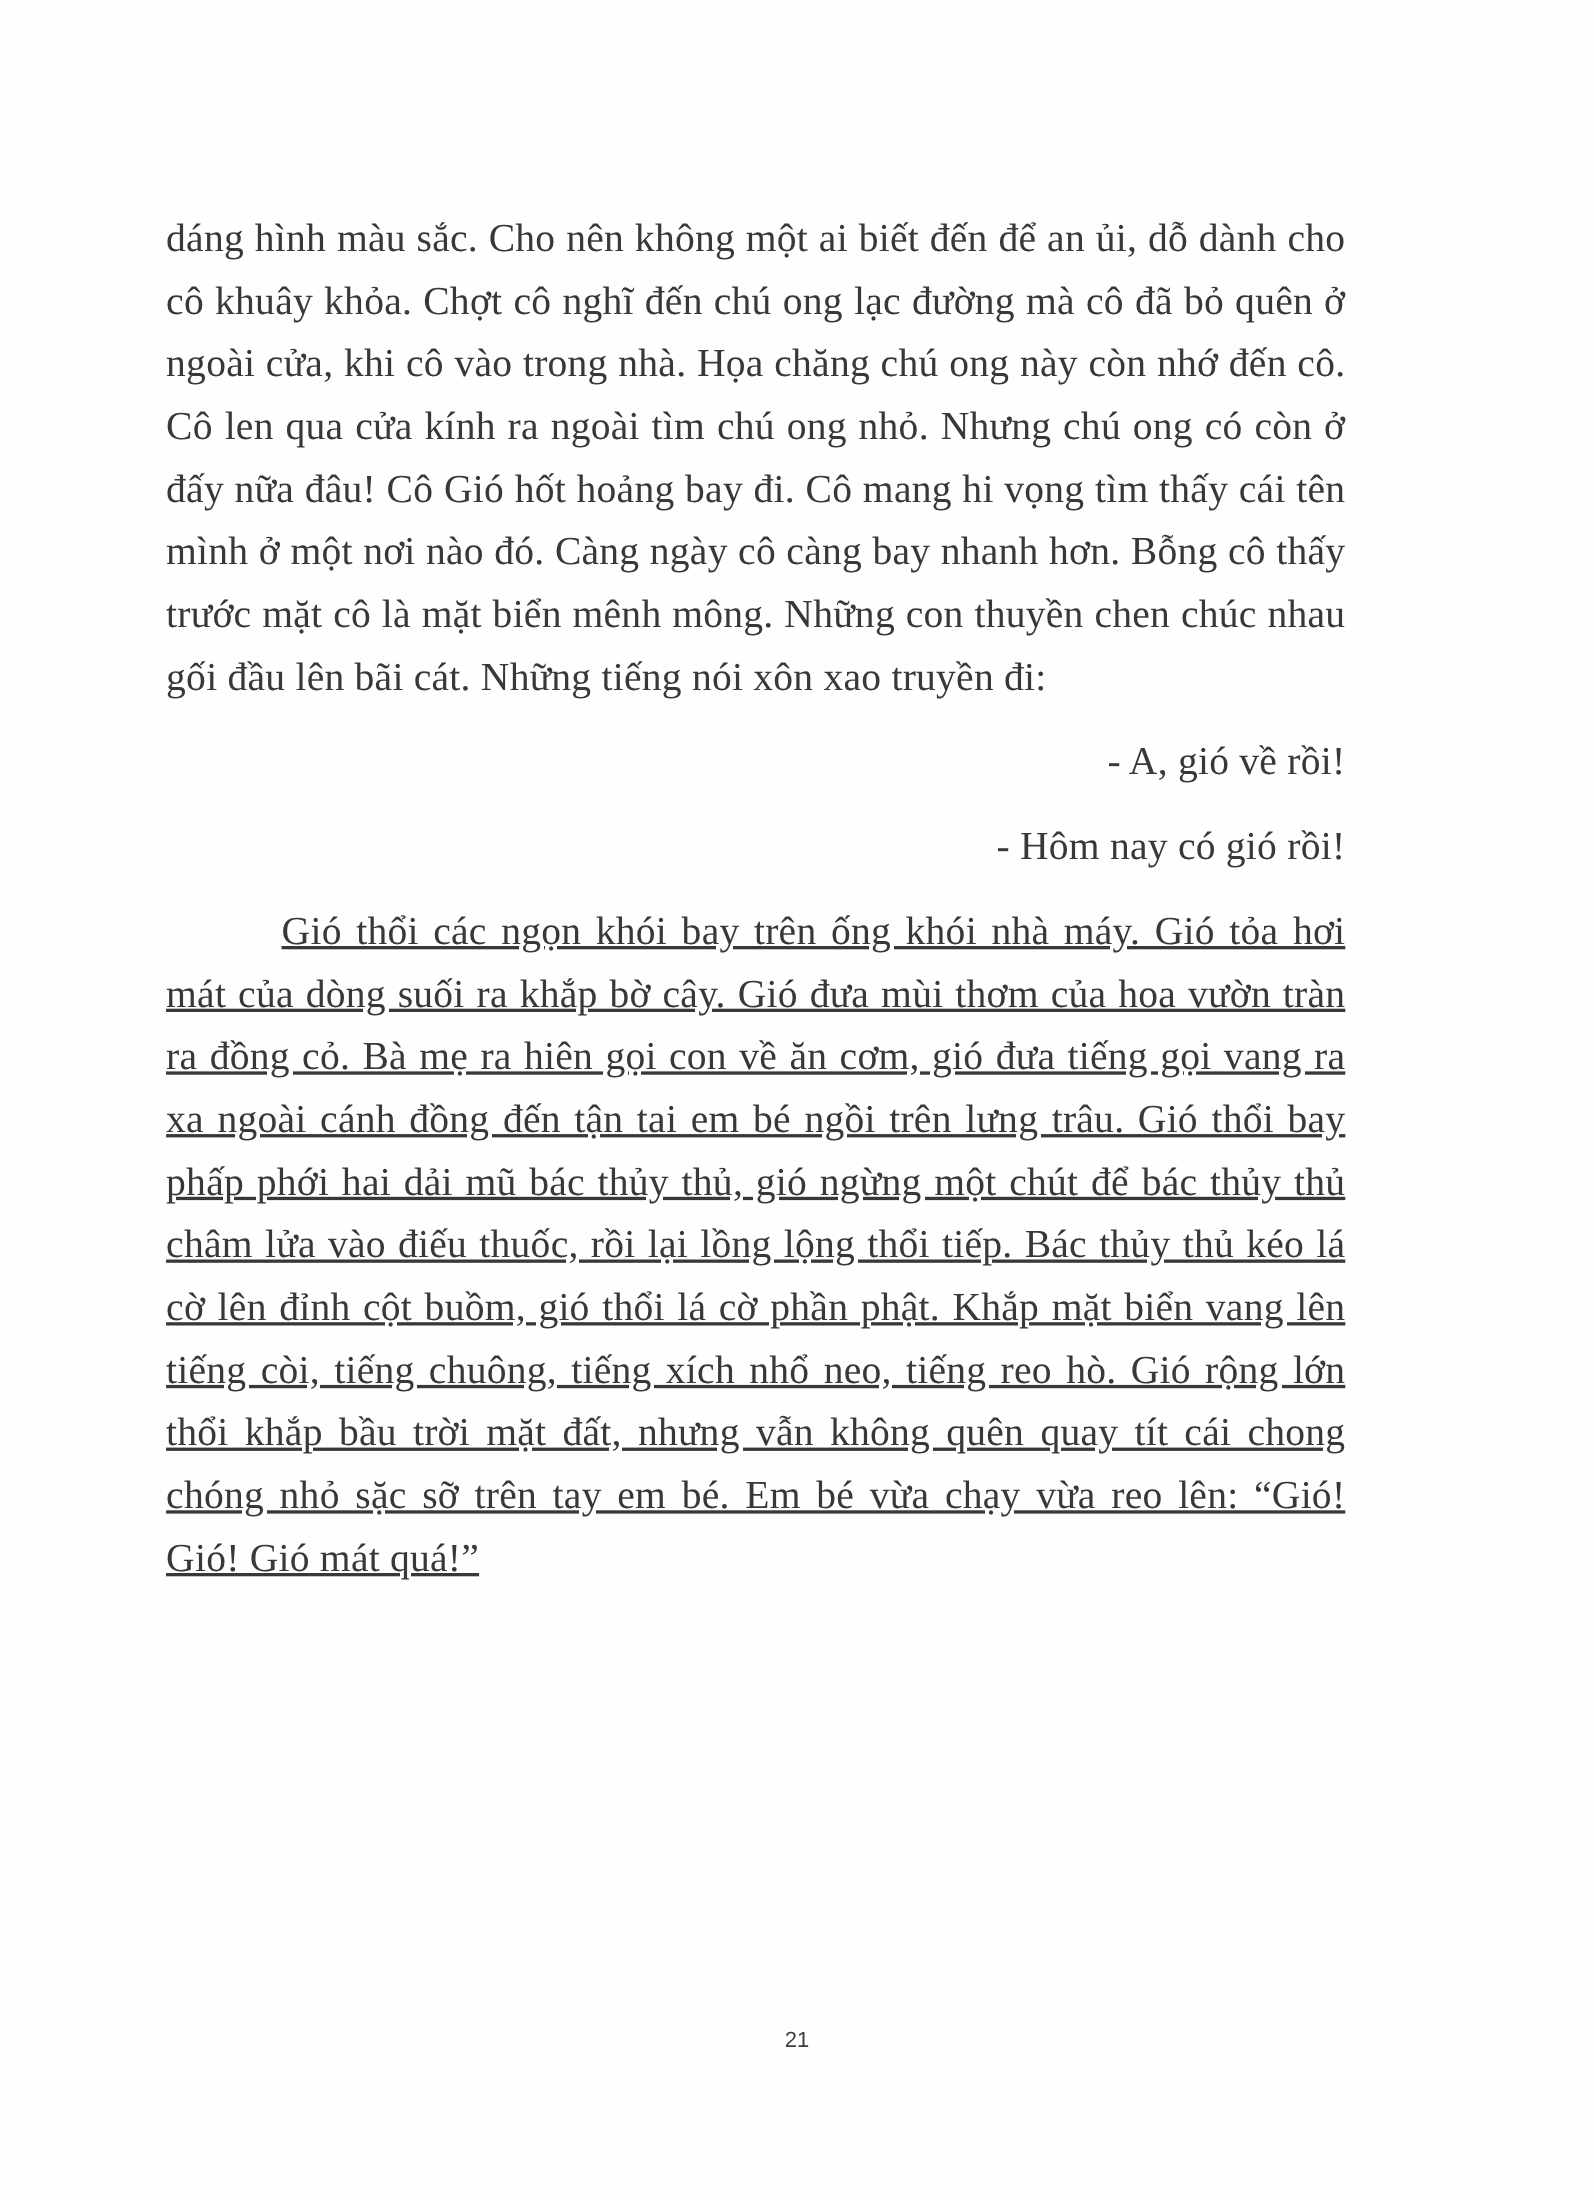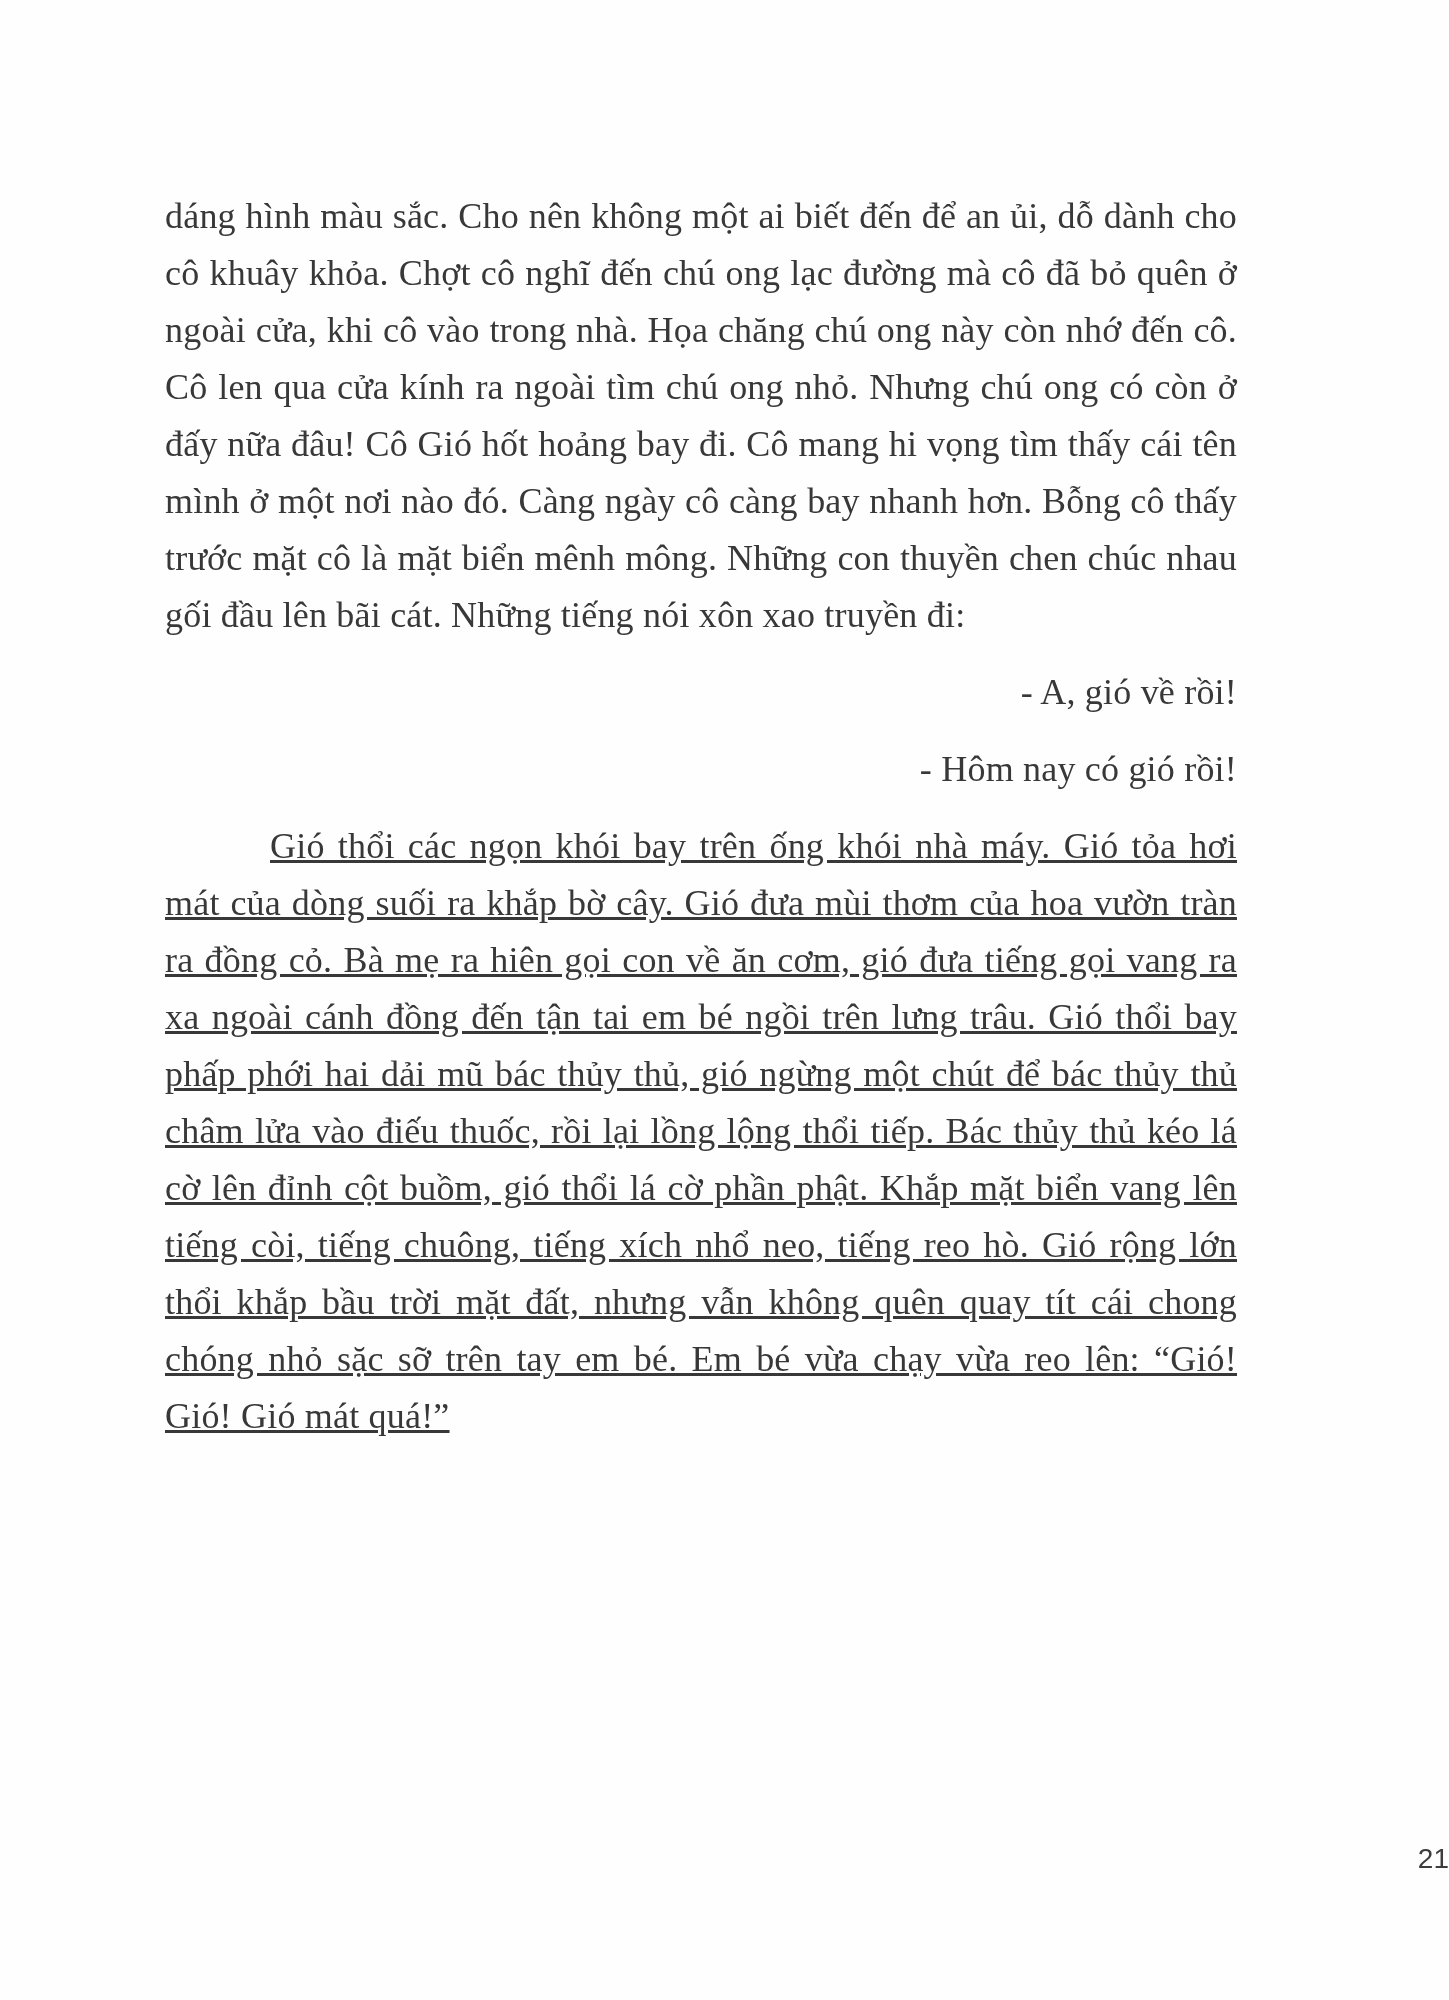--- a/index.html
+++ b/index.html
@@ -16,21 +16,21 @@
     width:1449px;
     height:2000px;
     margin:0 auto;
     background:var(--paper);
     overflow:hidden;
     font-family:"Liberation Serif","DejaVu Serif",serif;
     color:var(--ink);
   }
   .content{
     position:absolute;
-    left:165px;
+    left:151px;
     top:188px;
     width:1072px;
     font-size:36px;
     line-height:57px;
     text-align:justify;
     text-justify:inter-word;
     letter-spacing:0.2px;
   }
   .content p{
     margin:0;
@@ -44,23 +44,23 @@
   }
   .dialogue{
     text-indent:105px;
     text-align:right;
   }
   .page-number{
     position:absolute;
     top:1845px;
     left:0;
     width:100%;
-    text-align:right;
+    text-align:center;
     font-family:"Liberation Sans","DejaVu Sans",sans-serif;
-    font-size:28px;
+    font-size:20px;
     line-height:1;
     color:#3d3d3d;
   }
 </style>
 </head>
 <body>
 
 <div class="page">
   <main class="content">
     <p class="para">dáng hình màu sắc. Cho nên không một ai biết đến để an ủi, dỗ dành cho cô khuây khỏa. Chợt cô nghĩ đến chú ong lạc đường mà cô đã bỏ quên ở ngoài cửa, khi cô vào trong nhà. Họa chăng chú ong này còn nhớ đến cô. Cô len qua cửa kính ra ngoài tìm chú ong nhỏ. Nhưng chú ong có còn ở đấy nữa đâu! Cô Gió hốt hoảng bay đi. Cô mang hi vọng tìm thấy cái tên mình ở một nơi nào đó. Càng ngày cô càng bay nhanh hơn. Bỗng cô thấy trước mặt cô là mặt biển mênh mông. Những con thuyền chen chúc nhau gối đầu lên bãi cát. Những tiếng nói xôn xao truyền đi:</p>

